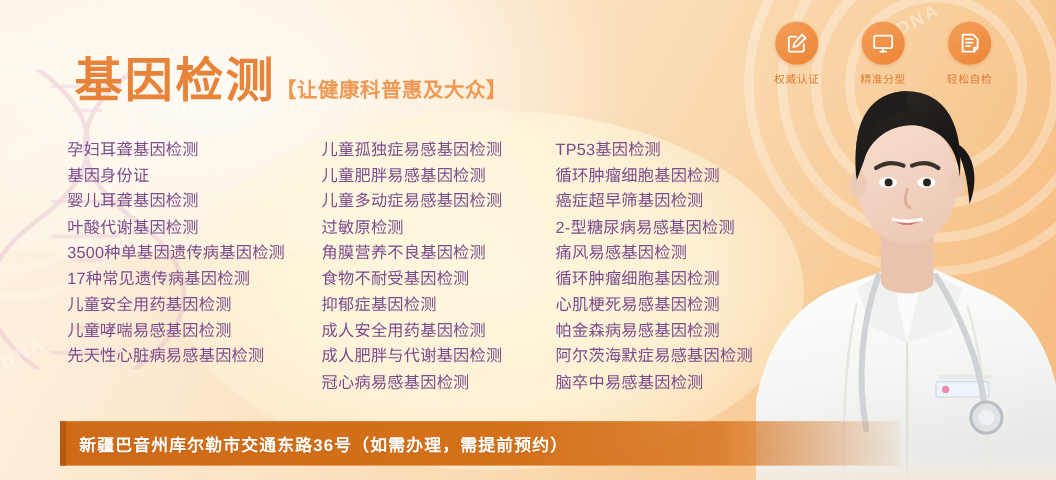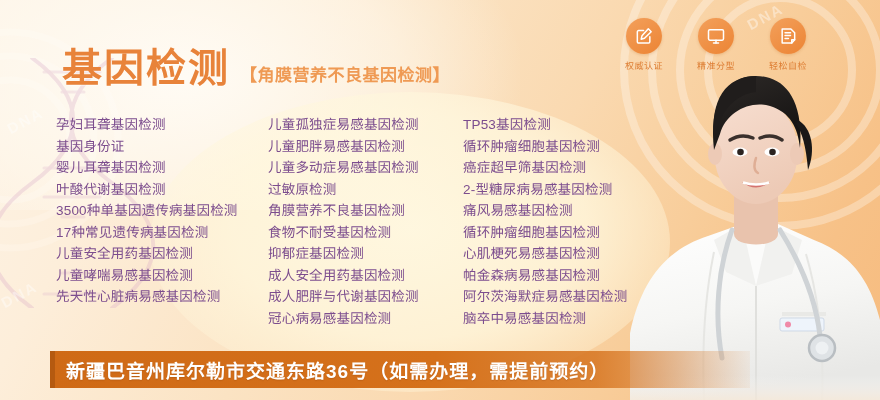--- a/index.html
+++ b/index.html
@@ -84,21 +84,20 @@
   .wm-2 { left: 0px;  top: 286px; transform: rotate(-28deg); }
   .wm-3 { right: 96px; top: 8px;  transform: rotate(-28deg); }
 
   
   .headline {
     position: absolute;
     left: 62px;
     top: 48px;
     display: flex;
     align-items: flex-end;
-    gap: 10px;
   }
   .headline-main {
     font-size: 40px;
     font-weight: bold;
     color: #e8833a;
     letter-spacing: 2px;
     line-height: 1;
     text-shadow: 0 1px 0 rgba(255,255,255,0.55);
   }
   .headline-sub {
@@ -106,21 +105,21 @@
     font-weight: bold;
     color: #ef9a54;
     line-height: 1;
     padding-bottom: 4px;
     letter-spacing: 0.5px;
   }
 
   
   .features {
     position: absolute;
-    left: 616px;
+    left: 636px;
     top: 18px;
     display: flex;
     gap: 16px;
     z-index: 6;
   }
   .feature {
     width: 56px;
     display: flex;
     flex-direction: column;
     align-items: center;
@@ -194,21 +193,21 @@
   }
   .address-bar::before {
     content: "";
     position: absolute;
     left: 0; top: 0;
     width: 5px; height: 100%;
     background: #b55a10;
   }
   .address-text {
     padding-left: 16px;
-    font-size: 19px;
+    font-size: 14px;
     font-weight: bold;
     color: #ffffff;
     letter-spacing: 1px;
     white-space: nowrap;
     text-shadow: 0 1px 1px rgba(130,60,10,0.25);
   }
 </style>
 </head>
 <body>
 
@@ -250,21 +249,21 @@
       <line x1="52" y1="236" x2="108" y2="236"></line>
     </g>
   </svg>
 
   <div class="wm wm-1">DNA</div>
   <div class="wm wm-2">DNA</div>
   <div class="wm wm-3">DNA</div>
 
   <div class="headline">
     <div class="headline-main">基因检测</div>
-    <div class="headline-sub">【角膜营养不良基因检测】</div>
+    <div class="headline-sub">【让健康科普惠及大众】</div>
   </div>
 
   <div class="features">
 
     <div class="feature">
       <div class="feature-circle">
         <svg width="20" height="20" viewBox="0 0 24 24" fill="none" stroke="#ffffff" stroke-width="1.8" stroke-linecap="round" stroke-linejoin="round">
           <path d="M19 13v6a1.5 1.5 0 0 1-1.5 1.5h-12A1.5 1.5 0 0 1 4 19V7a1.5 1.5 0 0 1 1.5-1.5h6"></path>
           <path d="M17.2 3.4 20.6 6.8 12.6 14.8 8.6 15.8 9.6 11.8z"></path>
         </svg>

